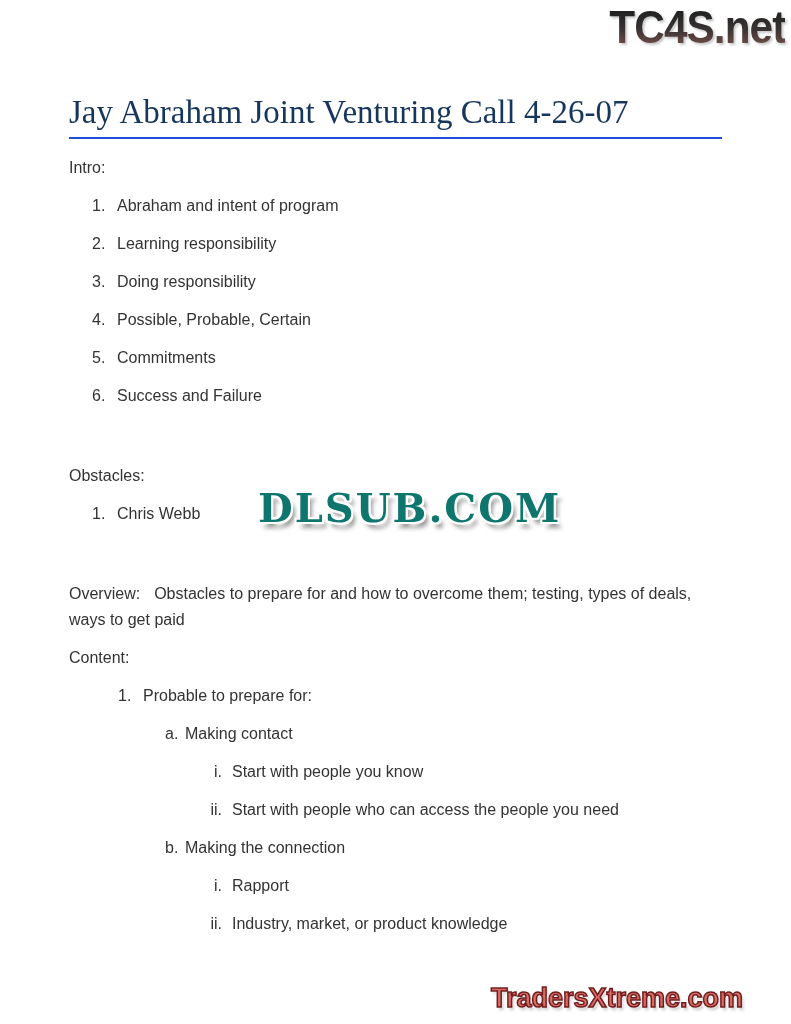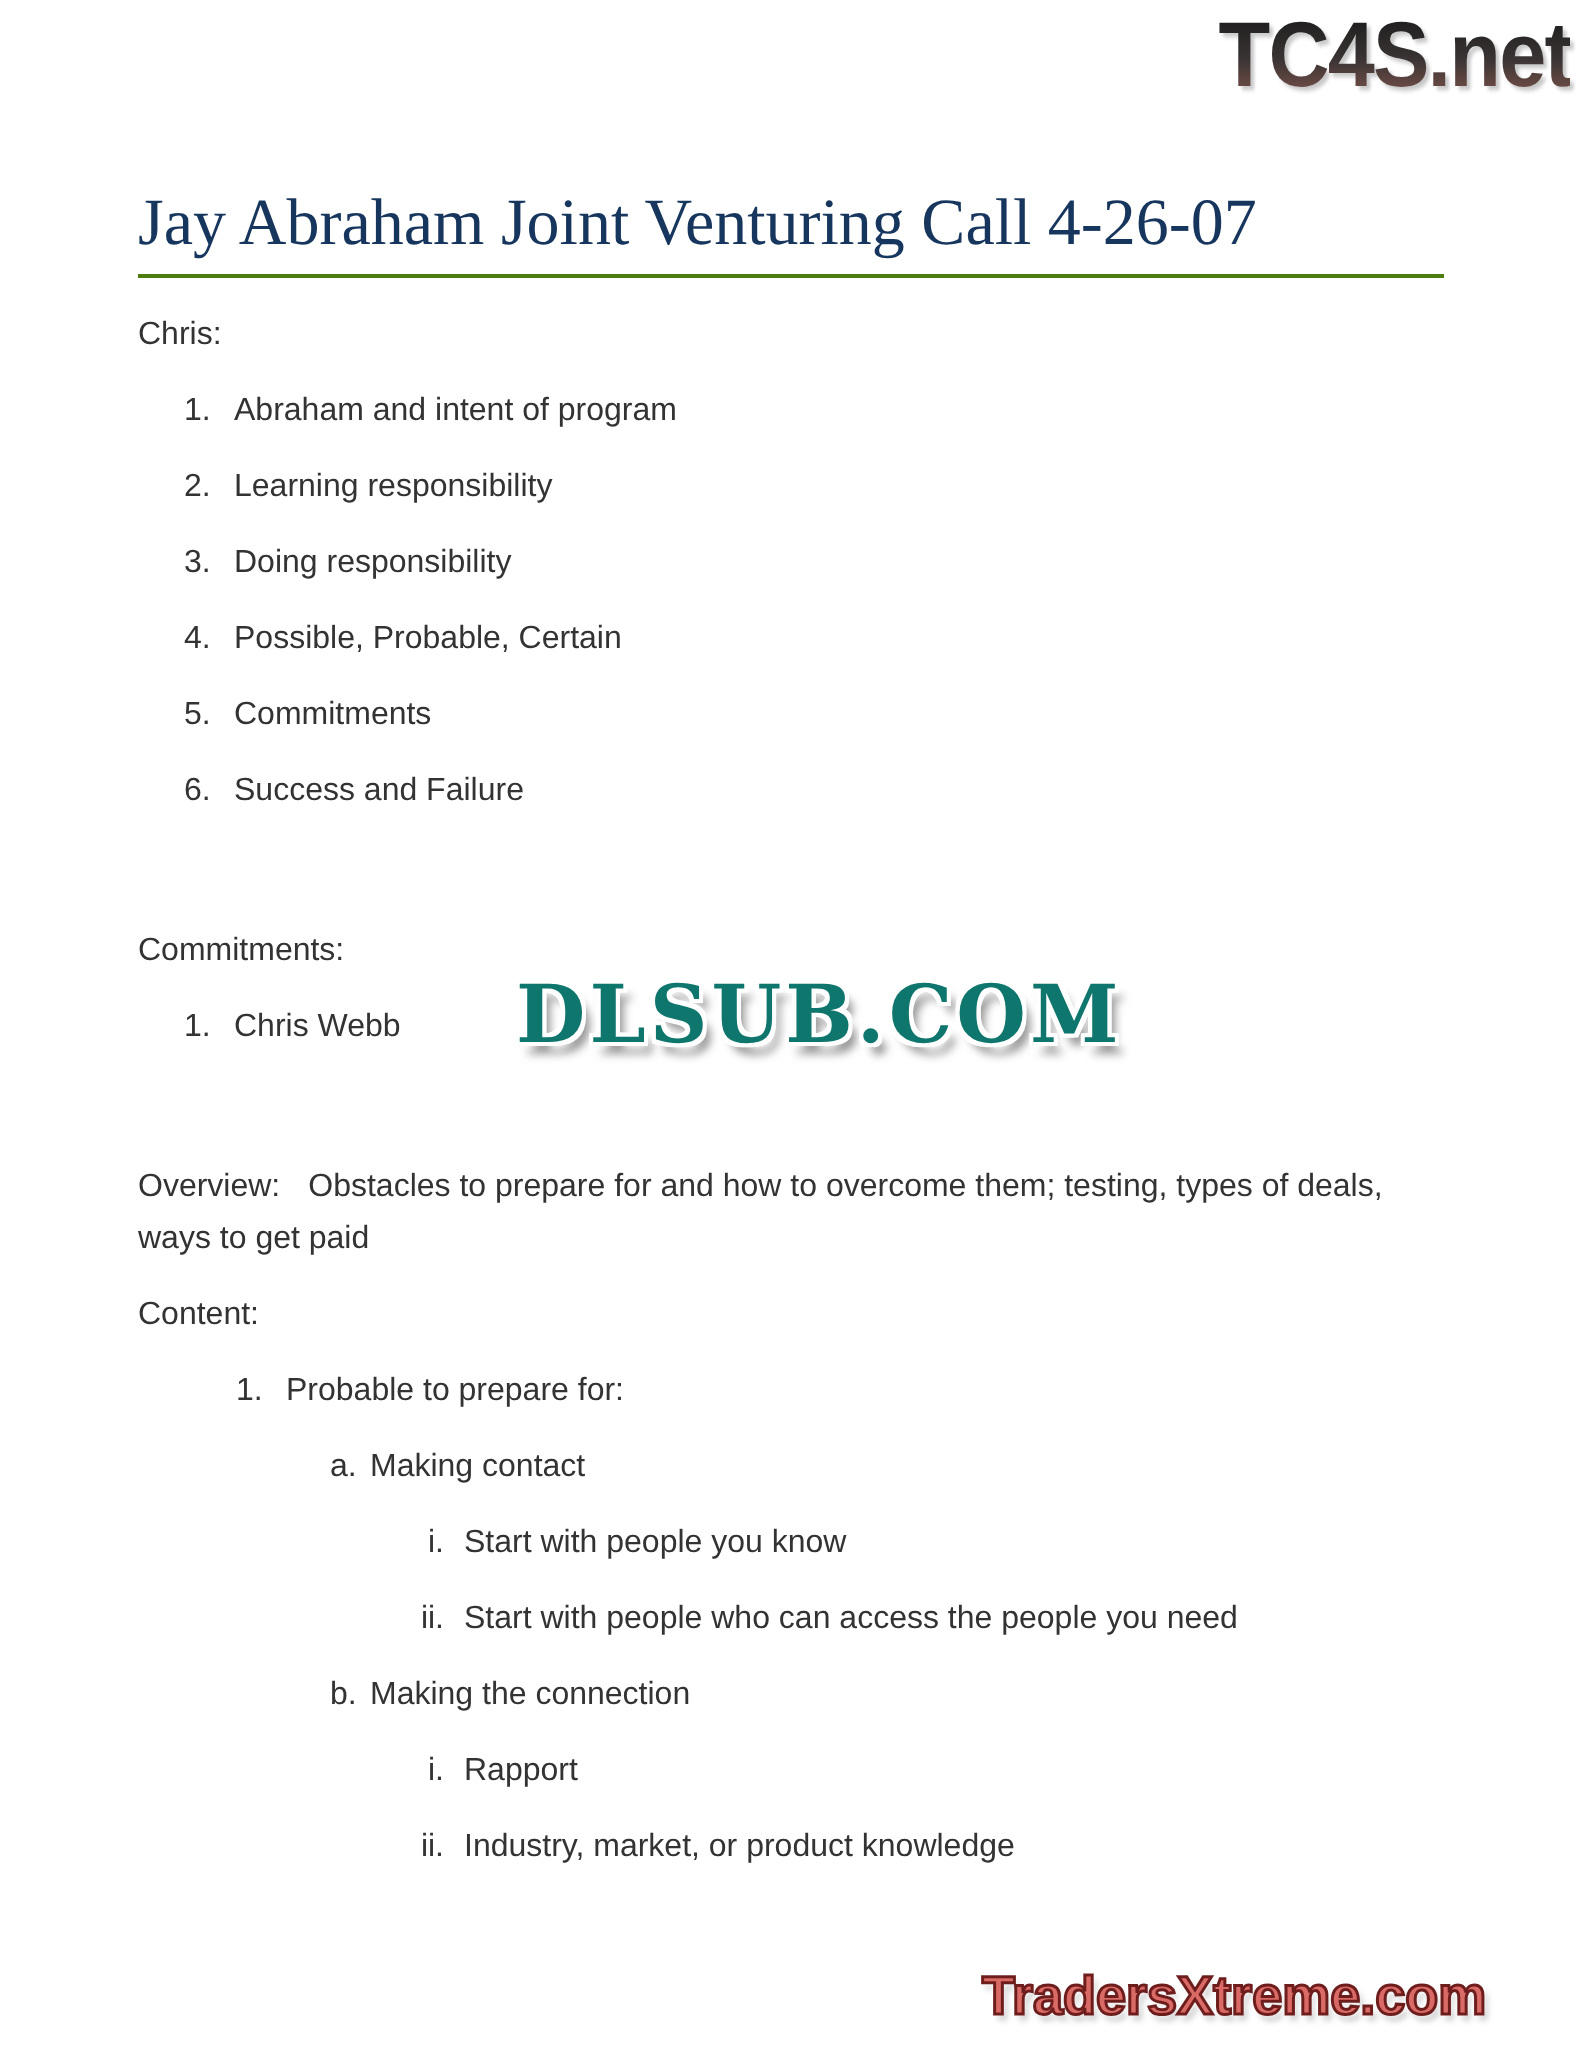--- a/index.html
+++ b/index.html
@@ -31,21 +31,21 @@
   
   .content {
     position:absolute; left:69px; right:69px; top:0;
   }
   .doc-title {
     margin-top:91px;
     font-family:"Liberation Serif", serif;
     font-size:33px;
     line-height:42px;
     color:#17365D;
-    border-bottom:2px solid #4d7c0f;
+    border-bottom:2px solid #1d4ed8;
     padding-bottom:4px;
     margin-bottom:16px;
     white-space:nowrap;
   }
   .para { font-size:16px; line-height:26px; margin:0 0 12px 0; }
   .h-label { margin-right:14px;text-align:right; }
   .spacer { height:42px; }
 
   .li { display:flex; font-size:16px; line-height:26px; margin:0 0 12px 0; }
   .li .num { flex:none; }
@@ -90,21 +90,21 @@
 <body>
 
 <div class="page">
 
   <div class="tc4s">TC4S.net</div>
 
   <div class="content">
 
     <div class="doc-title">Jay Abraham Joint Venturing Call 4-26-07</div>
 
-    <p class="para">Chris:</p>
+    <p class="para">Intro:</p>
 
     <div class="li ind-a">
       <span class="num">1.</span>
       <span class="txt">Abraham and intent of program</span>
     </div>
     <div class="li ind-a">
       <span class="num">2.</span>
       <span class="txt">Learning responsibility</span>
     </div>
     <div class="li ind-a">
@@ -119,21 +119,21 @@
       <span class="num">5.</span>
       <span class="txt">Commitments</span>
     </div>
     <div class="li ind-a">
       <span class="num">6.</span>
       <span class="txt">Success and Failure</span>
     </div>
 
     <div class="spacer"></div>
 
-    <p class="para">Commitments:</p>
+    <p class="para">Obstacles:</p>
 
     <div class="li ind-a">
       <span class="num">1.</span>
       <span class="txt">Chris Webb</span>
     </div>
 
     <div class="spacer"></div>
 
     <p class="para"><span class="h-label">Overview:</span><span>Obstacles to prepare for and how to overcome them; testing, types of deals, ways to get paid</span></p>
 

